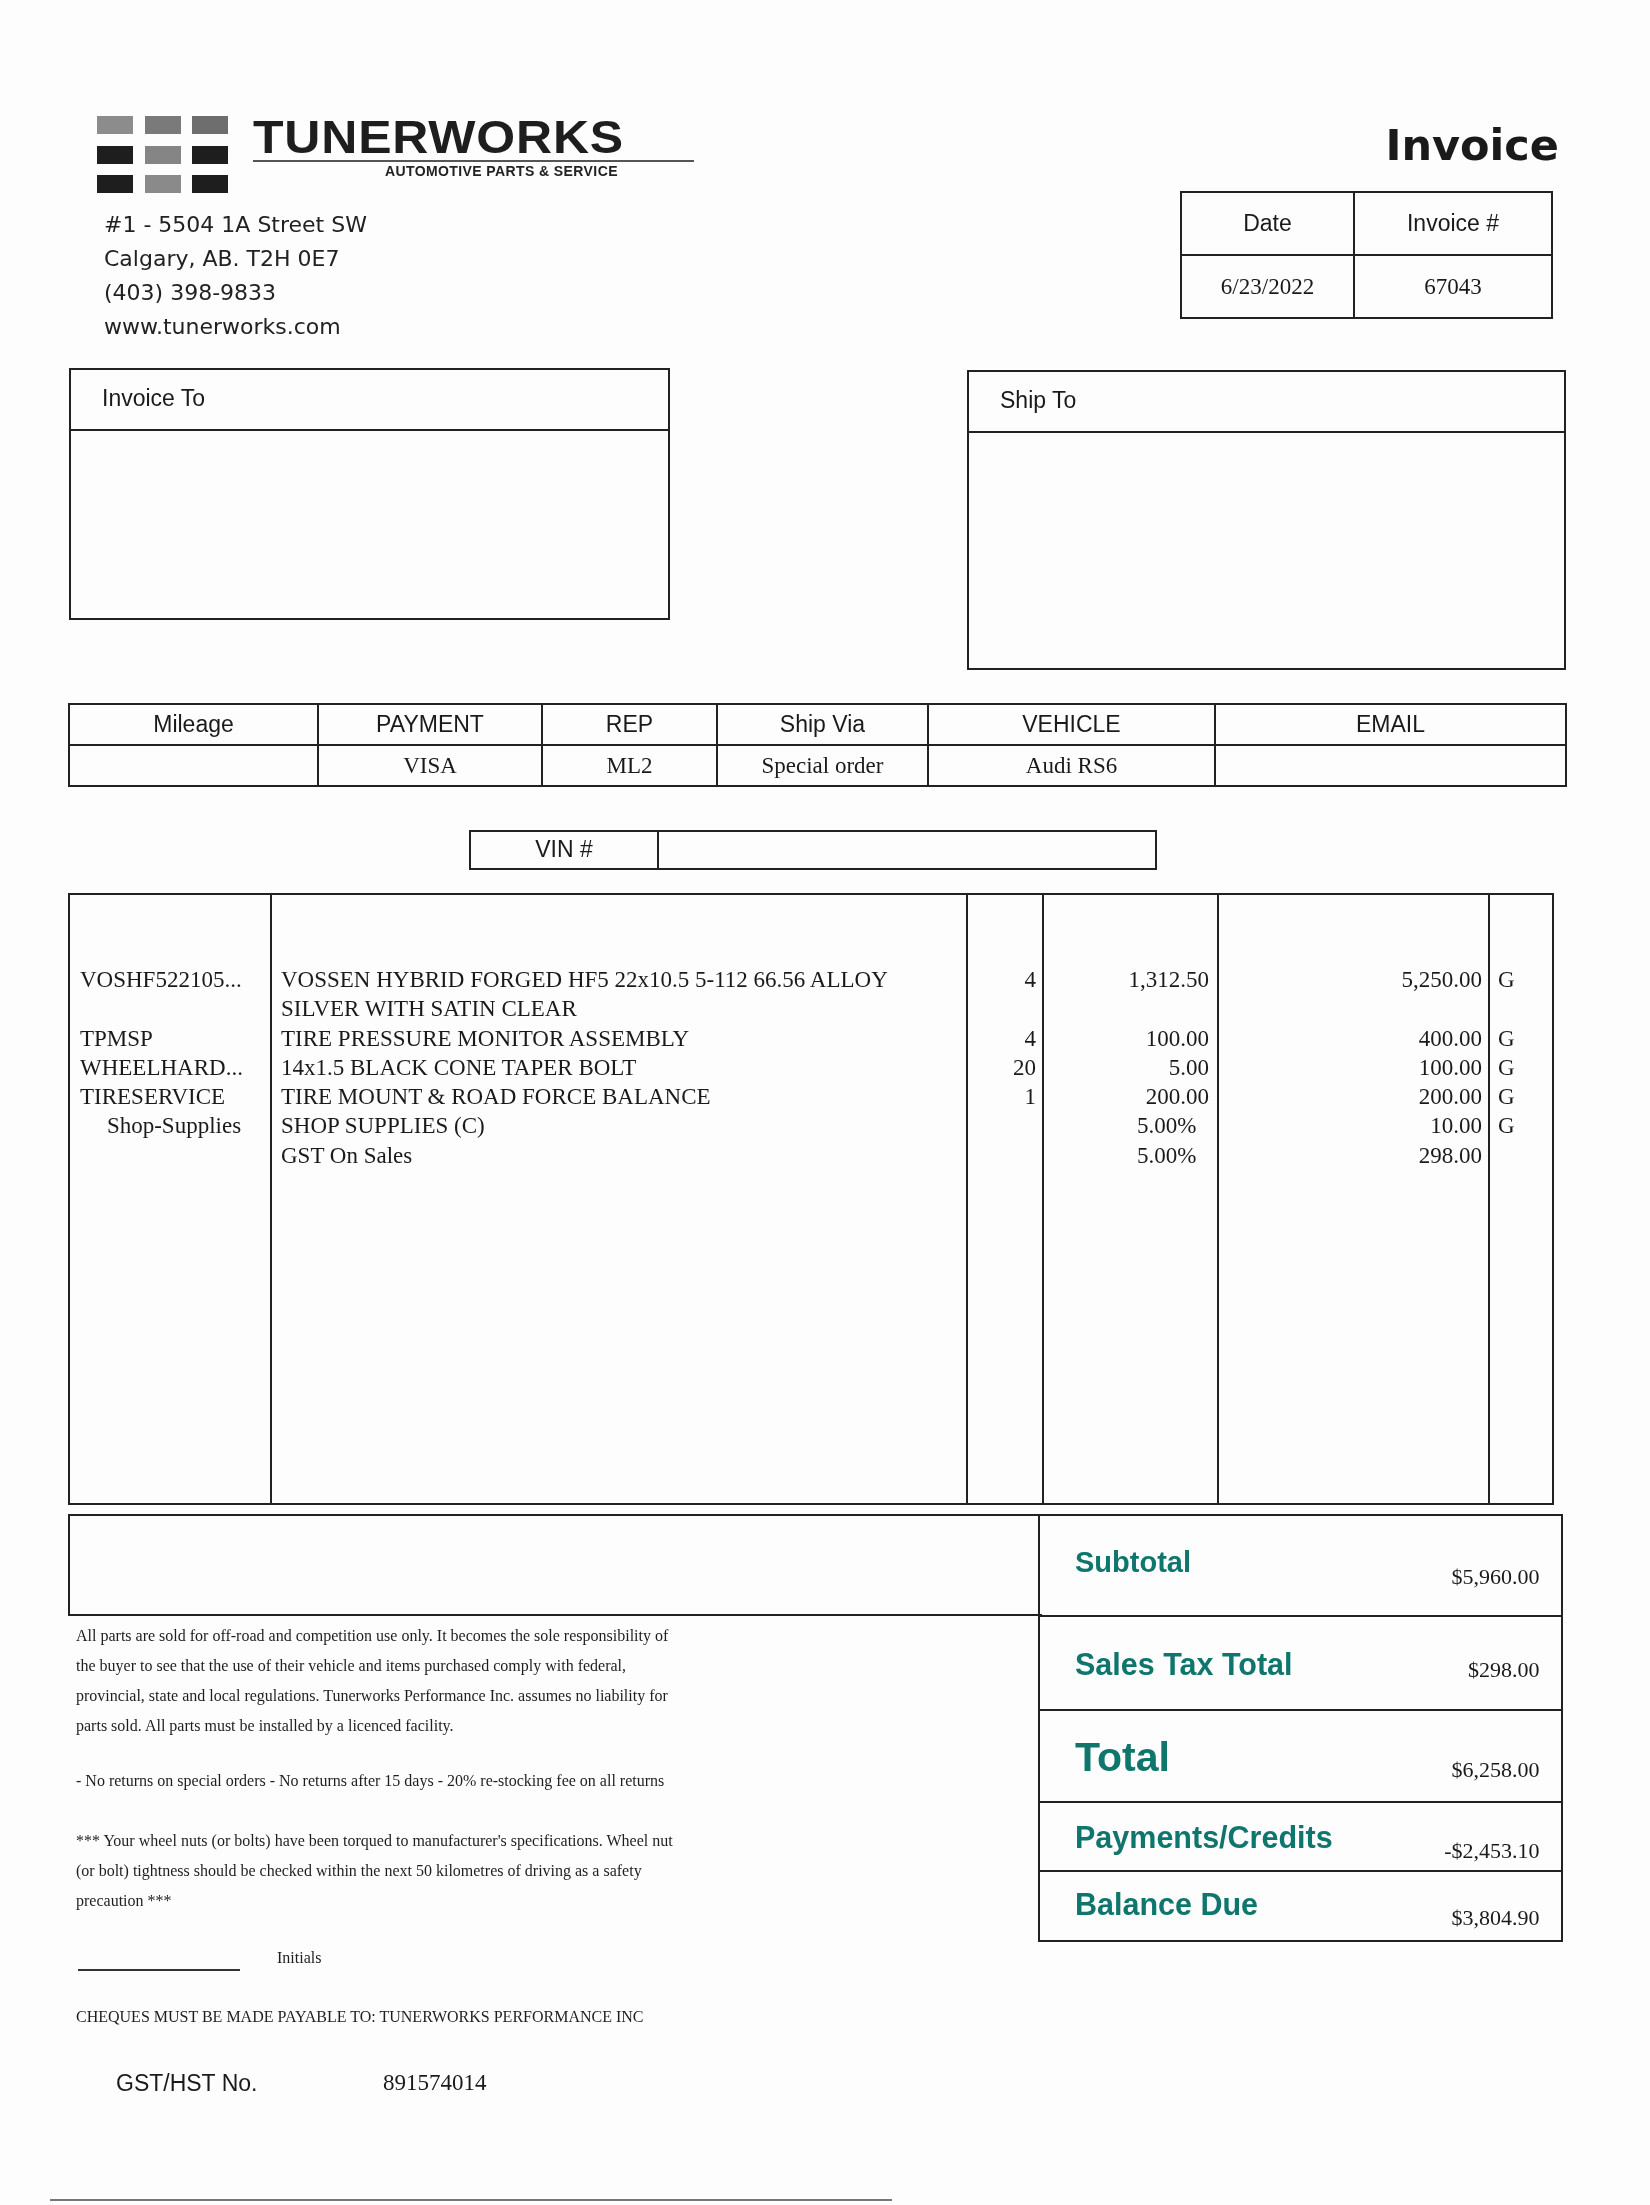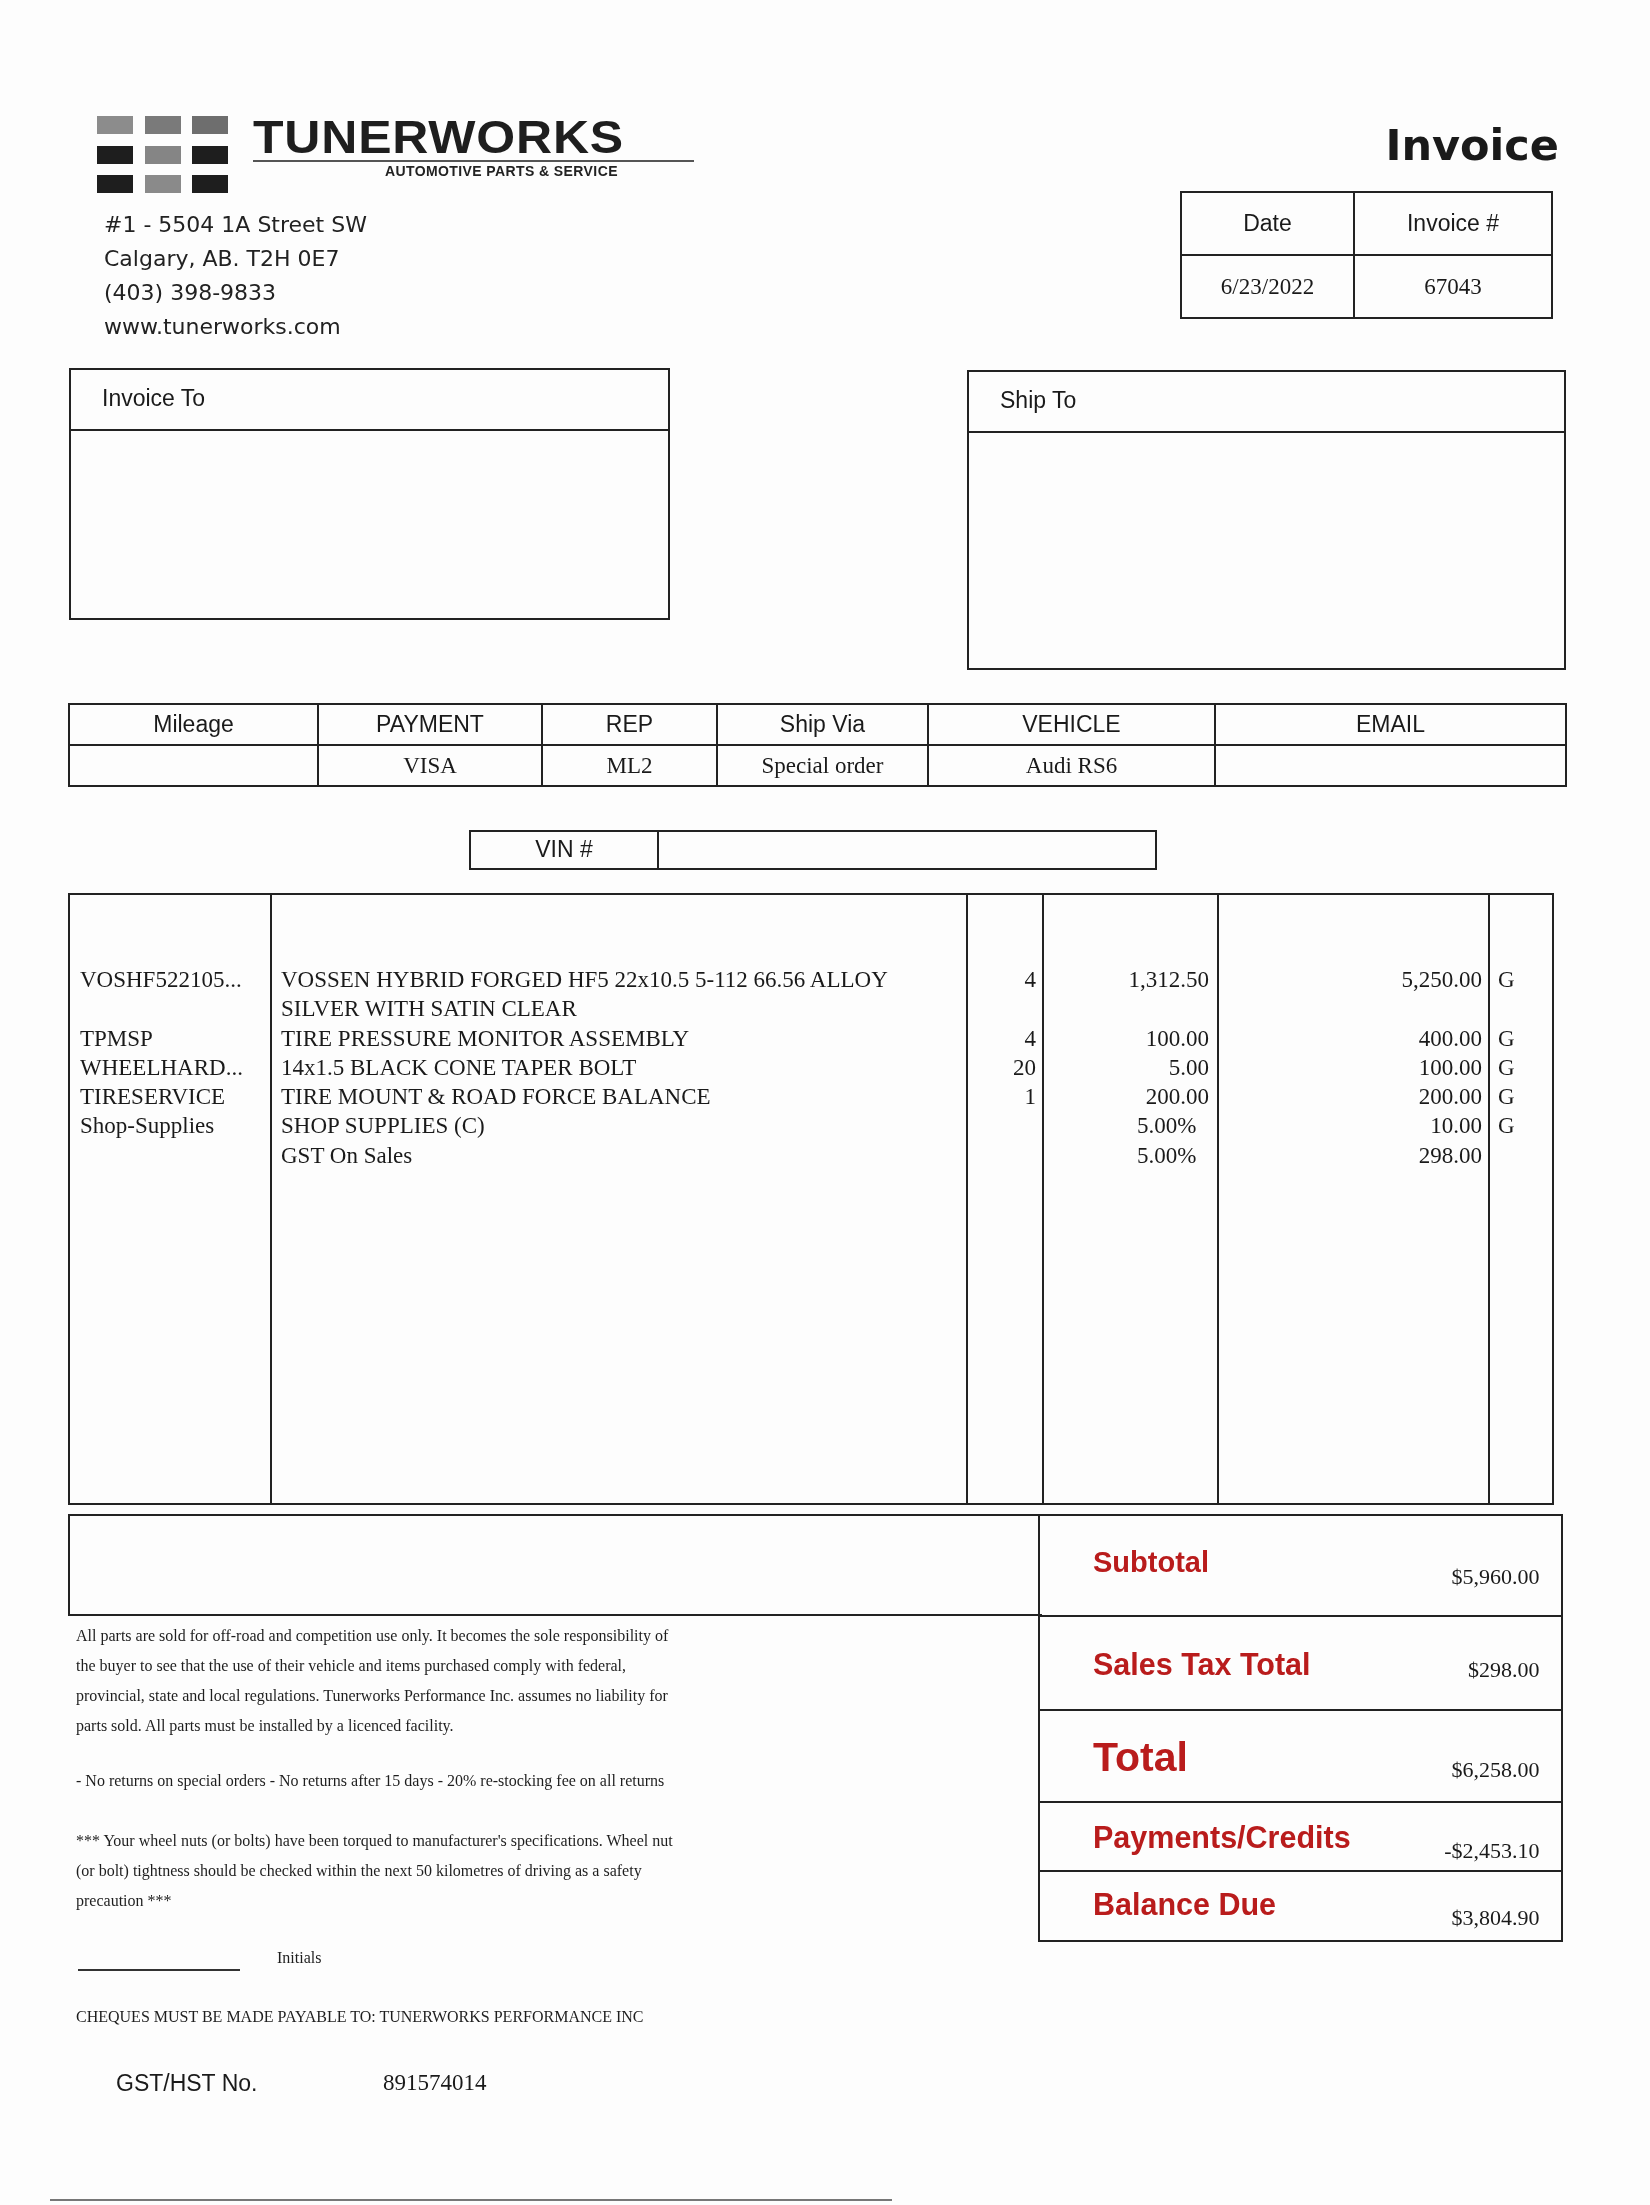--- a/index.html
+++ b/index.html
@@ -39,21 +39,21 @@
     .items .col { position: absolute; top: 0; bottom: 0; border-left: 2.5px solid #222; }
     .items .hrow { position: absolute; left: 0; right: 0; top: 0; height: 59px; border-bottom: 2.5px solid #222; background: #f2f2f2; }
     .items .hcell { position: absolute; top: 13.2px; font-family: "Liberation Sans", sans-serif; font-size: 23px; text-align: center; }
     .items .row { position: absolute; left: 0; right: 0; height: 28px; font-size: 23px; line-height: 28px; }
     .items .cell { position: absolute; white-space: nowrap; }
 
     .notes { left: 68px; top: 1514px; width: 974px; height: 102px; border: 2.5px solid #222; border-right: none; }
     .totals { left: 1038px; top: 1514px; width: 525px; border: 2.5px solid #222; }
     .totals .trow { position: relative; border-bottom: 2.5px solid #222; }
     .totals .trow:last-child { border-bottom: none; }
-    .totals .tl { position: absolute; left: 53px; font-family: "Liberation Sans", sans-serif; font-weight: bold; color: #b91c1c; }
+    .totals .tl { position: absolute; left: 35px; font-family: "Liberation Sans", sans-serif; font-weight: bold; color: #0f766e; }
     .totals .tv { position: absolute; right: 21.5px; font-size: 22px; }
 
     .disclaimer { left: 76px; font-size: 16px; line-height: 30px; color: #1e1e1e; }
   </style>
 </head>
 <body>
 
 <div class="abs logo-grid">
   <div style="background:#8c8c8c"></div>
   <div style="background:#7a7a7a"></div>
@@ -168,21 +168,21 @@
       </div>
       <div class="row" style="top: 188px;">
         <span class="cell" style="left: 10px; width: 188px; text-align: left;">TIRESERVICE</span>
         <span class="cell" style="left: 211px; width: 682px; text-align: left;">TIRE MOUNT &amp; ROAD FORCE BALANCE</span>
         <span class="cell" style="left: 900px; width: 66px; text-align: right;">1</span>
         <span class="cell" style="left: 976px; width: 163px; text-align: right;">200.00</span>
         <span class="cell" style="left: 1151px; width: 261px; text-align: right;">200.00</span>
         <span class="cell" style="left: 1428px; width: 50px; text-align: left;">G</span>
       </div>
       <div class="row" style="top: 217px;">
-        <span class="cell" style="left: 10px; width: 188px; text-align: left;">Shop-Supplies</span>
+        <span class="cell" style="left: 10px; width: 188px; text-align: center;">Shop-Supplies</span>
         <span class="cell" style="left: 211px; width: 682px; text-align: left;">SHOP SUPPLIES (C)</span>
         <span class="cell" style="left: 900px; width: 66px; text-align: right;"></span>
         <span class="cell" style="left: 976px; width: 163px; text-align: left; padding-left: 91px;">5.00%</span>
         <span class="cell" style="left: 1151px; width: 261px; text-align: right;">10.00</span>
         <span class="cell" style="left: 1428px; width: 50px; text-align: left;">G</span>
       </div>
       <div class="row" style="top: 247px;">
         <span class="cell" style="left: 10px; width: 188px; text-align: left;"></span>
         <span class="cell" style="left: 211px; width: 682px; text-align: left;">GST On Sales</span>
         <span class="cell" style="left: 900px; width: 66px; text-align: right;"></span>

